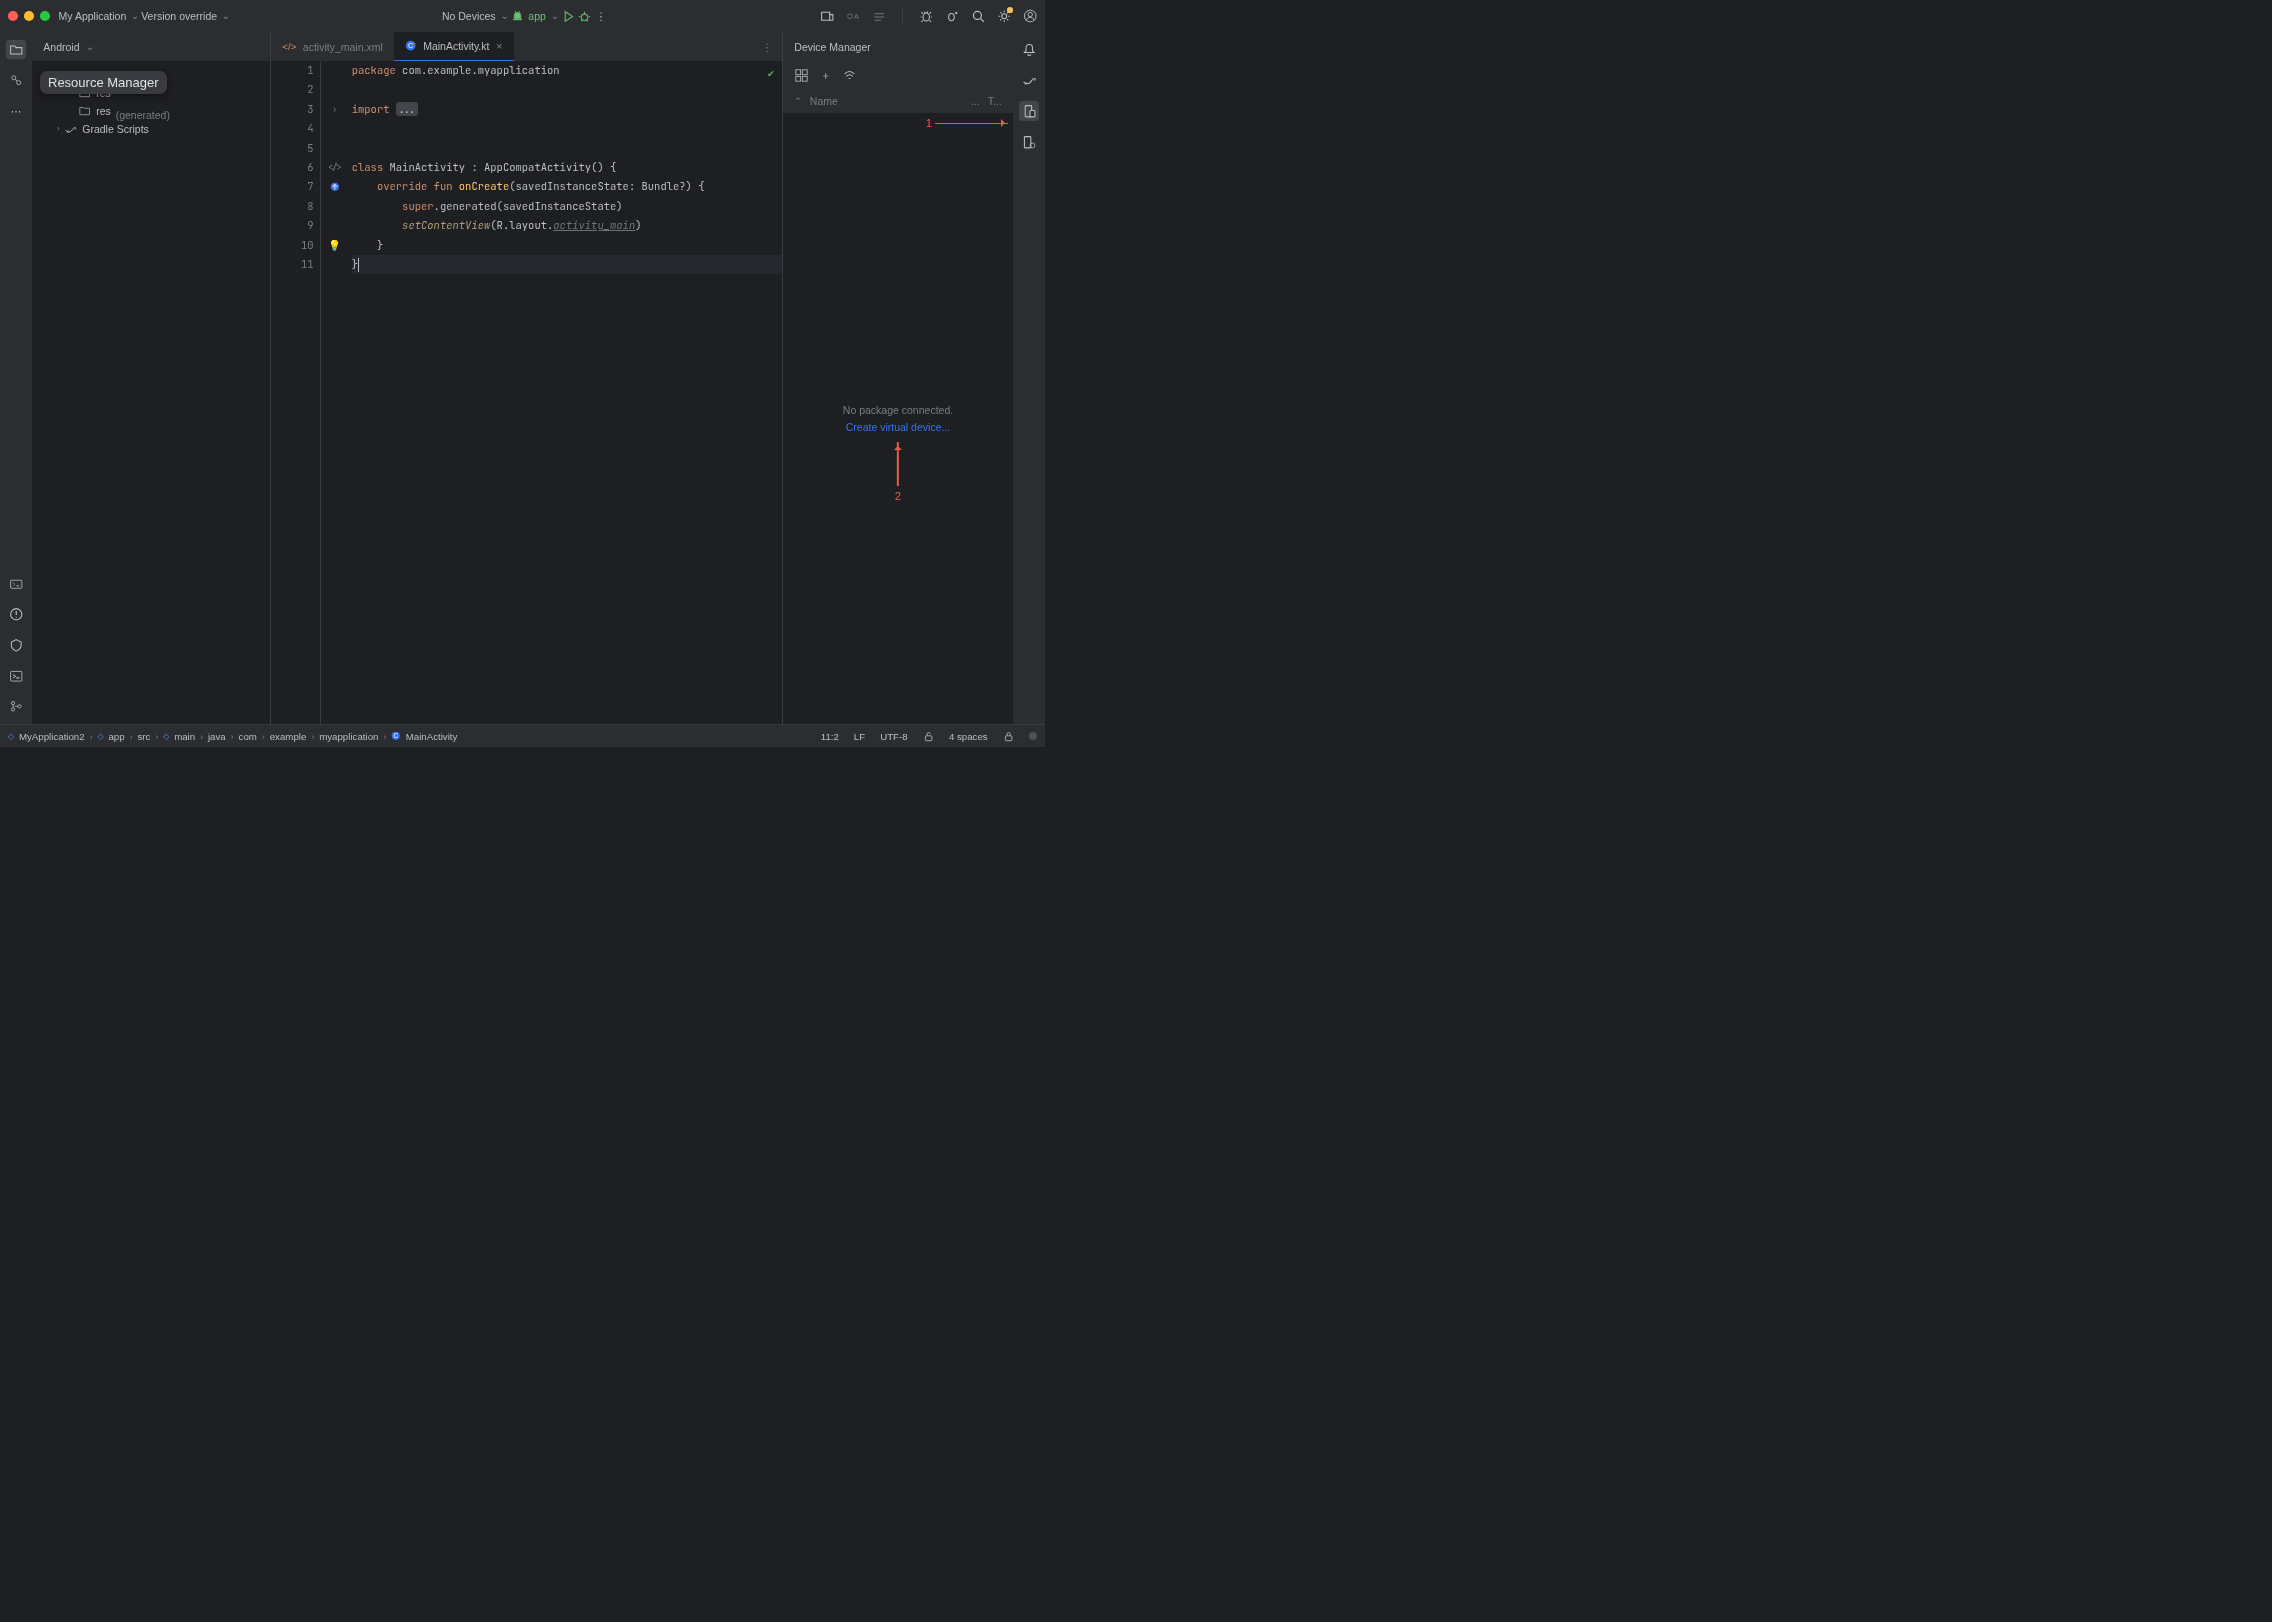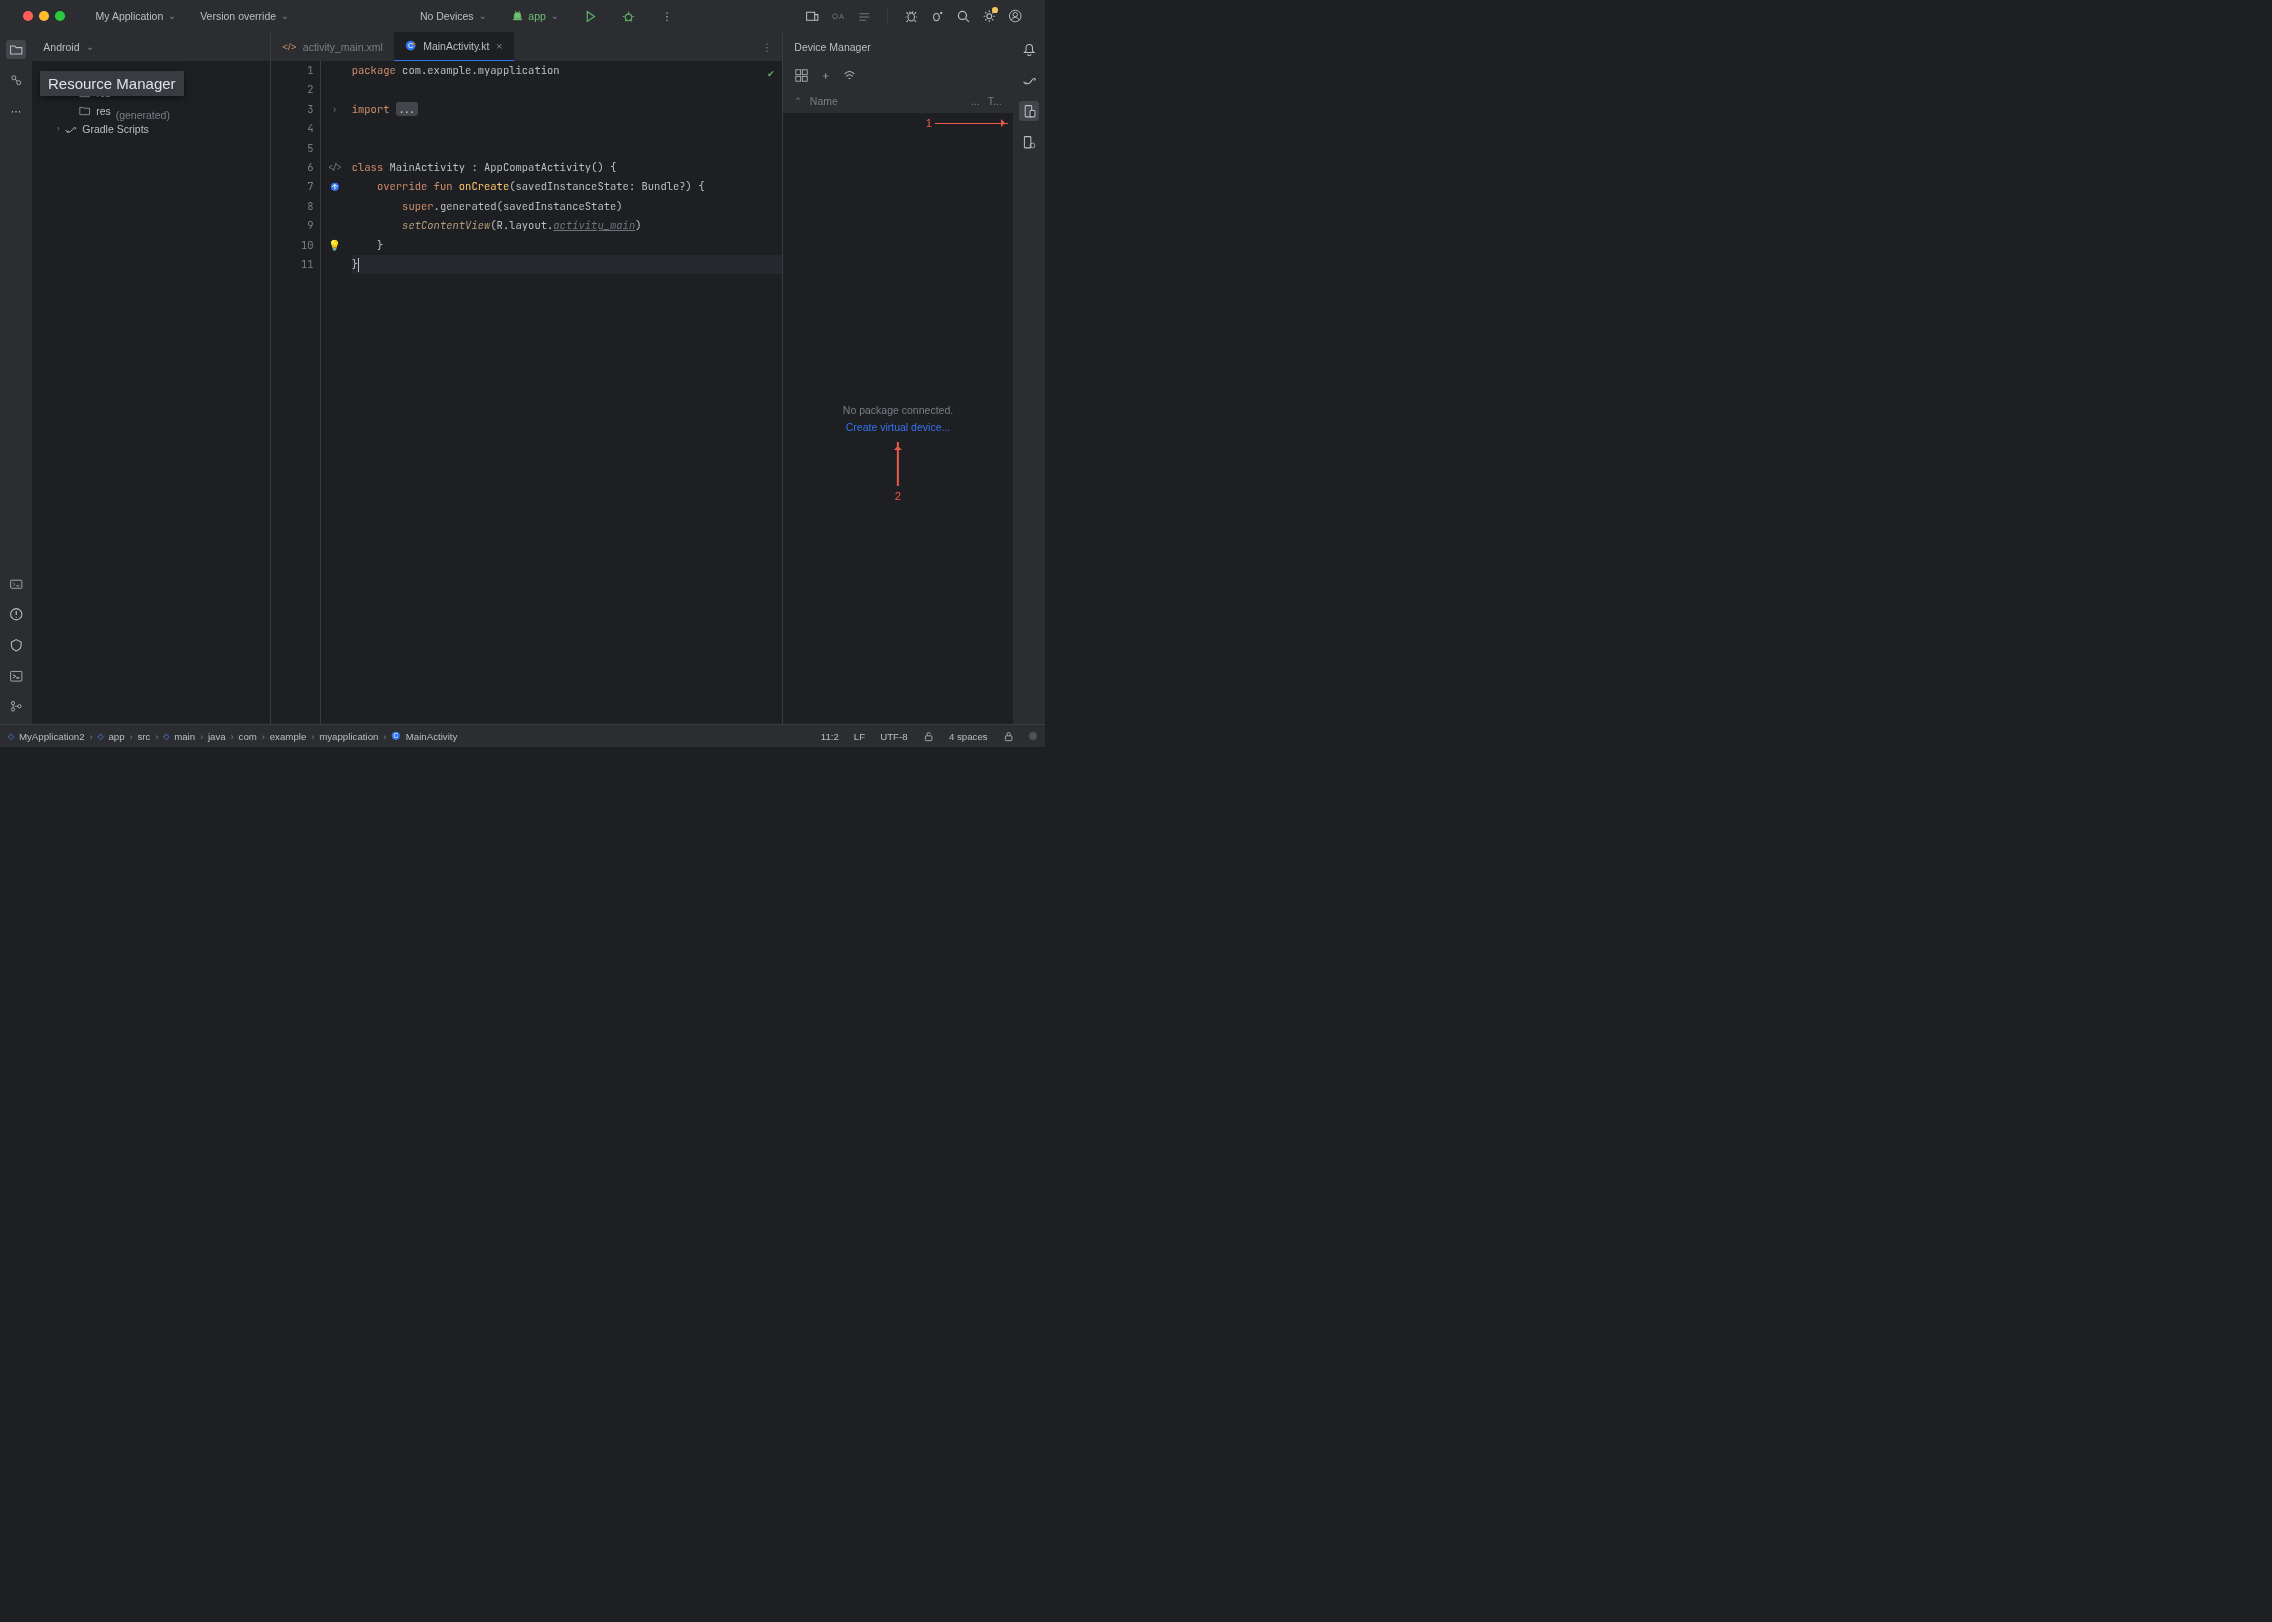--- a/index.html
+++ b/index.html
@@ -32,22 +32,22 @@
     color: var(--text);
     font-family: -apple-system, "Segoe UI", Arial, sans-serif;
     font-size: 10.5px;
     overflow: hidden;
   }
   
   .titlebar {
     display: flex; align-items: center;
     height: 32px;
     background: var(--bg-darker);
-    padding: 0 23px;
-    gap: 24px;
+    padding: 0 8px;
+    gap: 2px;
   }
   .traffic { display:flex; gap:6.5px; margin-right:6.5px;}
   .traffic span { width:9.7px;height:9.7px;border-radius:50%; display:inline-block;}
   .tl-red{background:#ff5f57;} .tl-yel{background:#febc2e;} .tl-grn{background:#28c840;}
   .menu-item { display:flex; align-items:center; gap:4.8px; color:var(--text); cursor:default;}
   .chev::after{content:"⌄"; font-size:9.7px; color:var(--text-dim); position:relative; top:-0.8px;}
   .spacer{flex:1;}
   .toolbar-icons{ display:flex; align-items:center; gap:11.3px; }
   .ticon{ width:14.5px;height:14.5px; display:flex;align-items:center;justify-content:center; color:var(--text); }
   .run-btn{ color:var(--accent-green);}
@@ -88,23 +88,23 @@
   .project-tree{ padding:4.8px 0;}
   .tree-row{ display:flex; align-items:center; gap:4.8px; height:18px; padding-left:32px; color:var(--text);}
   .tree-row .tw{ width:9.7px; color:var(--text-dim); font-size:8px;}
   .tree-icon{width:13px;height:13px;display:flex;align-items:center;justify-content:center;}
   .folder-ic{ color:#6b9bfa;}
   .resgen{ color:var(--text-dim);margin-top:9px;}
   .gradle-row{ padding-left:18px;}
   .tooltip{
     position:absolute; left:8px; top:39px;
     background:#393b40; color:#dfe1e5;
-    padding:4px 8px; border-radius:0;
+    padding:4px 8px; border-radius:7px;
     box-shadow:0 1.6px 6.5px rgba(0,0,0,0.5);
-    font-size:15px;
+    font-size:13px;
   }
 
   
   .editor-area{ flex:1; display:flex; flex-direction:column; background:var(--bg-dark); min-width:0;}
   .tabs{ display:flex; align-items:center; height:29px; background:var(--bg-darker);}
   .tab{ display:flex; align-items:center; gap:6.5px; height:29px; padding:0 11.3px; color:var(--text-dim);}
   .tab.sel{ background:var(--bg-dark); color:var(--text); border-bottom:1.6px solid #3574f0;}
   .tab .xml-ic{ color:#cf8e6d; font-size:9.7px;}
   .tab .kt-ic{ width:11.3px;height:11.3px; }
   .tab .close{ color:var(--text-dim); font-size:11.3px;}

